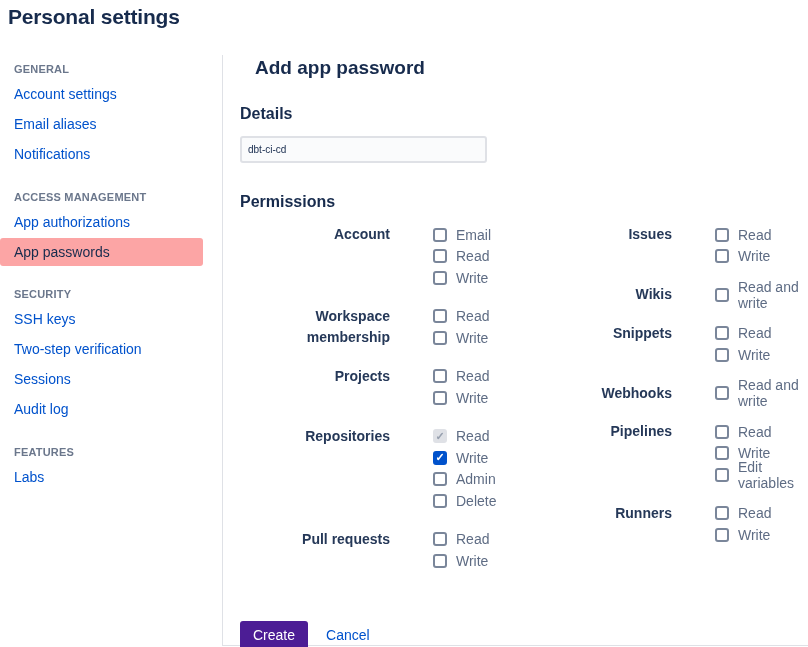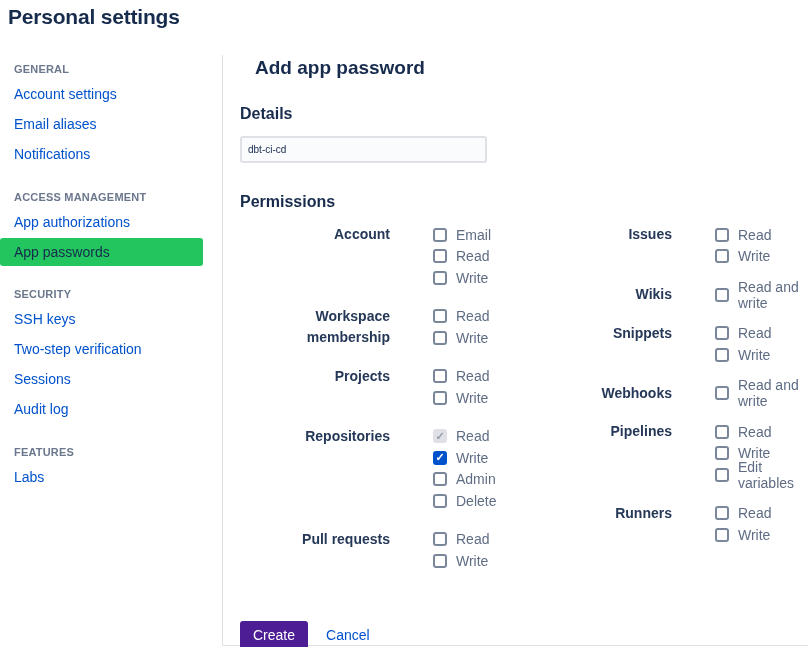--- a/index.html
+++ b/index.html
@@ -17,21 +17,21 @@
   .nav-header{
     font-size:11px;font-weight:700;color:#6B778C;
     margin:22px 14px 4px;letter-spacing:0.2px;
   }
   .nav-header:first-child{margin-top:8px;}
   .nav-item{
     display:flex;align-items:center;height:30px;padding:0 14px;
     color:#0052CC;font-size:14px;text-decoration:none;cursor:pointer;
   }
   .nav-item.selected{
-    background:#22c55e;color:#172B4D;border-radius:3px;
+    background:#fca5a5;color:#172B4D;border-radius:3px;
     height:28px;margin:1px 19px 1px 0;
   }
   .v-divider{position:absolute;left:222px;top:55px;width:1px;height:590px;background:#DFE1E6;}
   .h-divider{position:absolute;left:222px;top:645px;right:0;height:1px;background:#DFE1E6;}
   
   .content{position:absolute;left:240px;top:55px;width:568px;}
   .main-title{margin:2px 15px 0;font-size:19px;font-weight:700;color:#172B4D;}
   .section-heading{margin:26px 0 0;font-size:16px;font-weight:700;color:#172B4D;}
   .form-row{margin-top:13px;display:flex;align-items:center;}
   .field-label{

